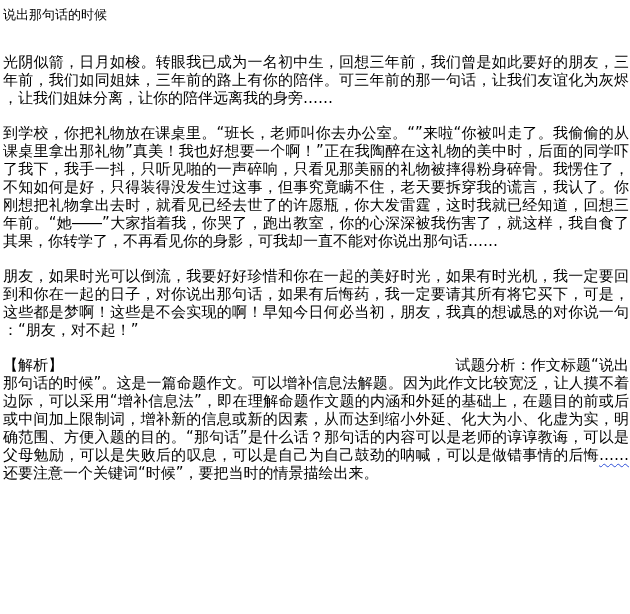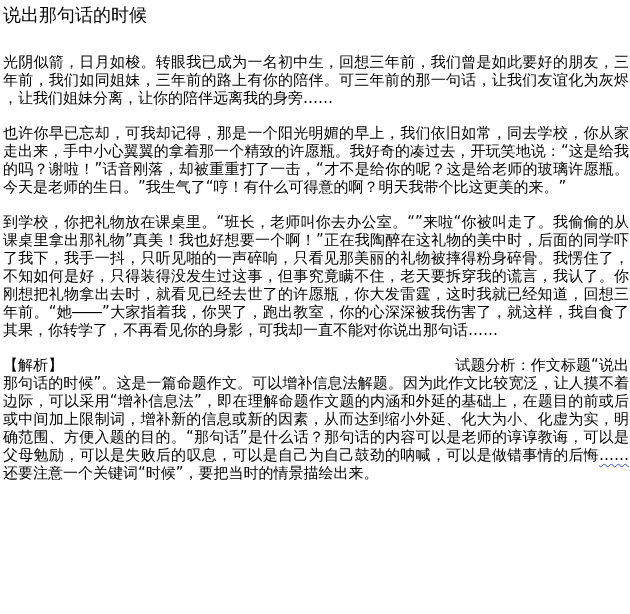--- a/index.html
+++ b/index.html
@@ -19,21 +19,21 @@
     font-family: "DejaVu Sans", "Liberation Sans", sans-serif;
     font-size: 15px;
     line-height: 18px;
     color: #000000;
     text-align: justify;
     word-break: break-all;
     line-break: anywhere;
     overflow-wrap: anywhere;
   }
   .essay-title {
-    font-size: 18px;
+    font-size: 13px;
     font-weight: normal;
     margin: 0 0 29px 0;
   }
   .para {
     margin: 0 0 17px 0;
   }
   .analysis {
     margin: 0;
   }
   .analysis-gap {
@@ -52,20 +52,20 @@
 </head>
 <body>
 
 <div class="doc">
 
   <h1 class="essay-title">说出那句话的时候</h1>
 
   <p class="para">光阴似箭，日月如梭。转眼我已成为一名初中生，回想三年前，我们曾是如此要好的朋友，三年前，我们如同姐妹，三年前的路上有你的陪伴。可三年前的那一句话，让我们友谊化为灰烬，让我们姐妹分离，让你的陪伴远离我的身旁……</p>
 
 
-  <p class="para">也许你早已忘却，可我却记得，那是一个阳光明媚的早上，我们依旧如常，同去学校，你从家走出来，手中小心翼翼的拿着那一个精致的许愿瓶。我好奇的凑过去，开玩笑地说：“这是给我的吗？谢啦！”话音刚落，却被重重打了一击，“才不是给你的呢？这是给老师的玻璃许愿瓶。今天是老师的生日。”我生气了“哼！有什么可得意的啊？明天我带个比这更美的来。”</p>
 
   <p class="para">到学校，你把礼物放在课桌里。“班长，老师叫你去办公室。“”来啦“你被叫走了。我偷偷的从课桌里拿出那礼物”真美！我也好想要一个啊！”正在我陶醉在这礼物的美中时，后面的同学吓了我下，我手一抖，只听见啪的一声碎响，只看见那美丽的礼物被摔得粉身碎骨。我愣住了，不知如何是好，只得装得没发生过这事，但事究竟瞒不住，老天要拆穿我的谎言，我认了。你刚想把礼物拿出去时，就看见已经去世了的许愿瓶，你大发雷霆，这时我就已经知道，回想三年前。“她――”大家指着我，你哭了，跑出教室，你的心深深被我伤害了，就这样，我自食了其果，你转学了，不再看见你的身影，可我却一直不能对你说出那句话……</p>
 
+  <p class="para">朋友，如果时光可以倒流，我要好好珍惜和你在一起的美好时光，如果有时光机，我一定要回到和你在一起的日子，对你说出那句话，如果有后悔药，我一定要请其所有将它买下，可是，这些都是梦啊！这些是不会实现的啊！早知今日何必当初，朋友，我真的想诚恳的对你说一句：“朋友，对不起！”</p>
 
   <p class="analysis"><span>【解析】</span><span class="analysis-gap"></span><span>试题分析：作文标题“说出那句话的时候”。这是一篇命题作文。可以增补信息法解题。因为此作文比较宽泛，让人摸不着边际，可以采用“增补信息法”，即在理解命题作文题的内涵和外延的基础上，在题目的前或后或中间加上限制词，增补新的信息或新的因素，从而达到缩小外延、化大为小、化虚为实，明确范围、方便入题的目的。“那句话”是什么话？那句话的内容可以是老师的谆谆教诲，可以是父母勉励，可以是失败后的叹息，可以是自己为自己鼓劲的呐喊，可以是做错事情的后悔</span><span class="squiggle">……</span><span>还要注意一个关键词“时候”，要把当时的情景描绘出来。</span></p>
 
 </div>
 
 </body></html>

